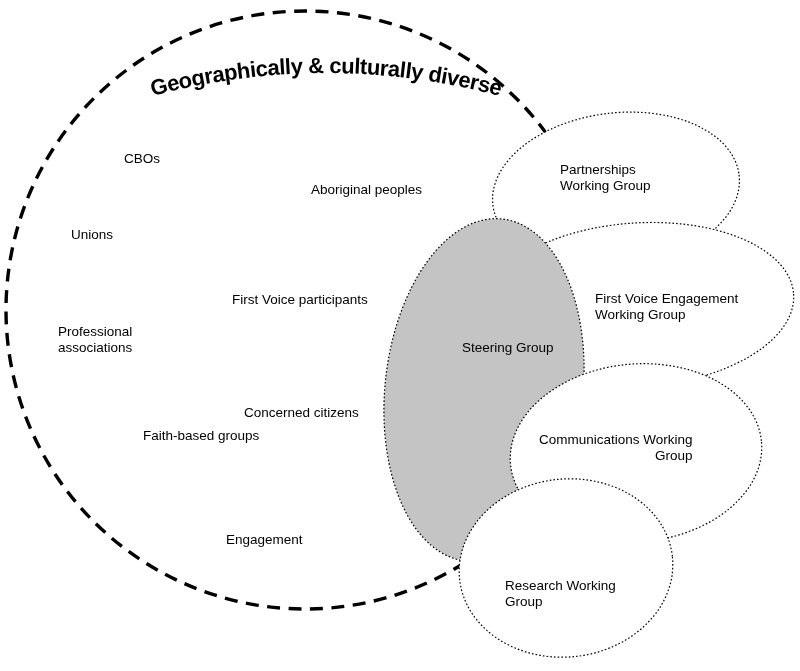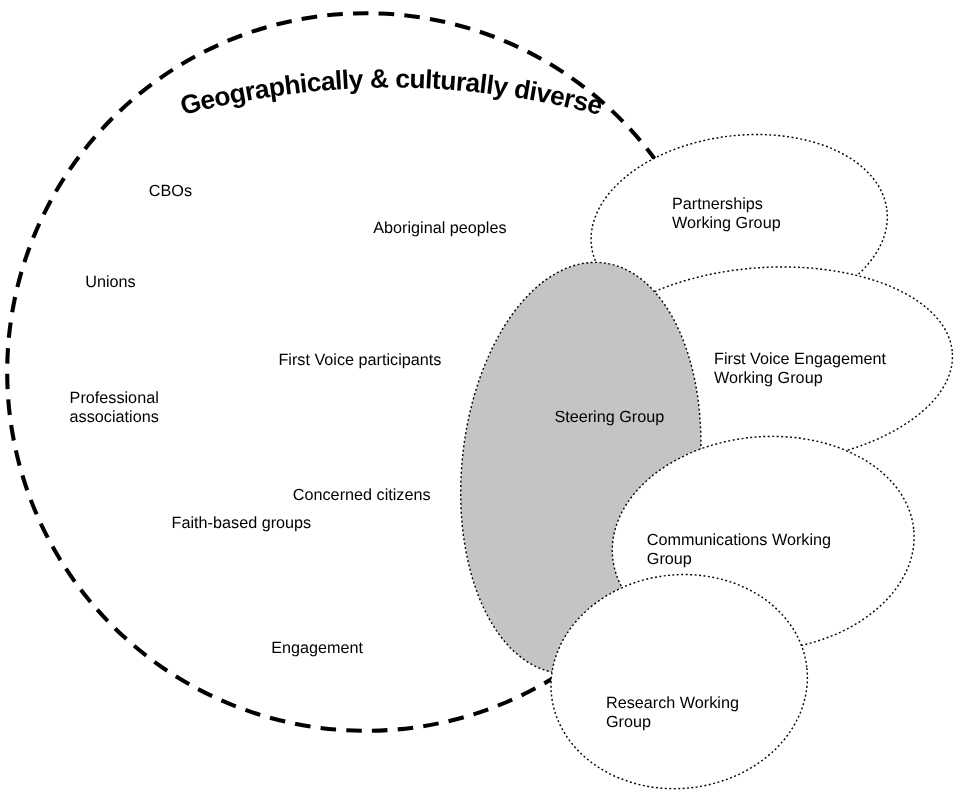--- a/index.html
+++ b/index.html
@@ -73,19 +73,19 @@
   <div class="lbl" style="left:226px; top:532px;">Engagement</div>
 
   <div class="lbl b" style="left:427px; top:340px;margin-left:35px;">Steering Group</div>
 
   <div class="lbl" style="left:560px; top:162px;">Partnerships
 Working Group</div>
 
   <div class="lbl" style="left:595px; top:291px;">First Voice Engagement
 Working Group</div>
 
-  <div class="lbl" style="left:539px; top:442px;">Communications Working
+  <div class="lbl" style="left:539px; top:432px;text-align:right;">Communications Working
 Group</div>
 
   <div class="lbl" style="left:505px; top:563px;margin-top:15px;">Research Working
 Group</div>
 
 </div>
 
 </body></html>

